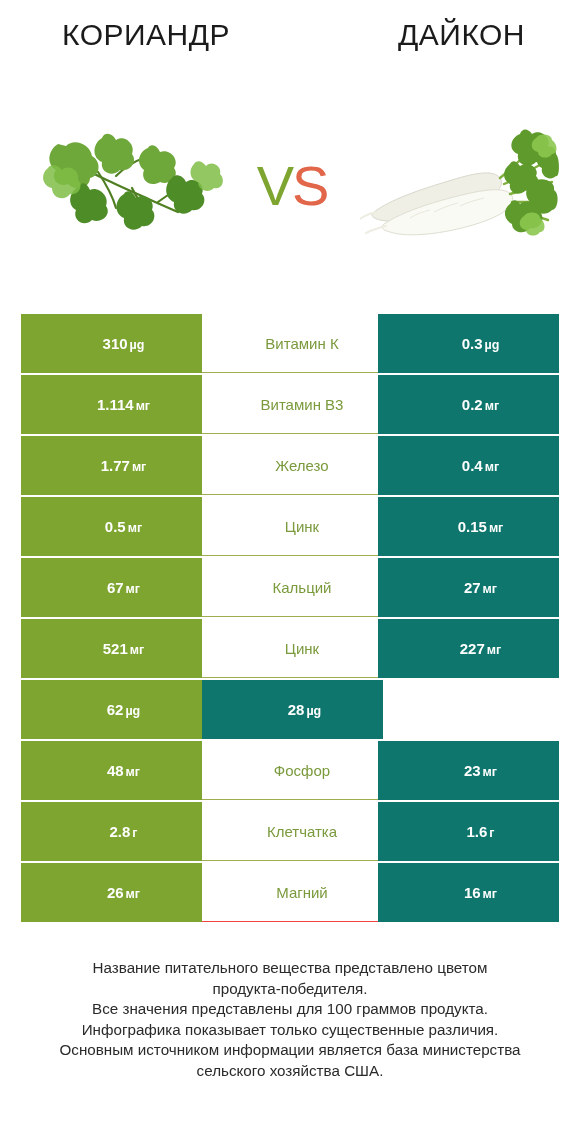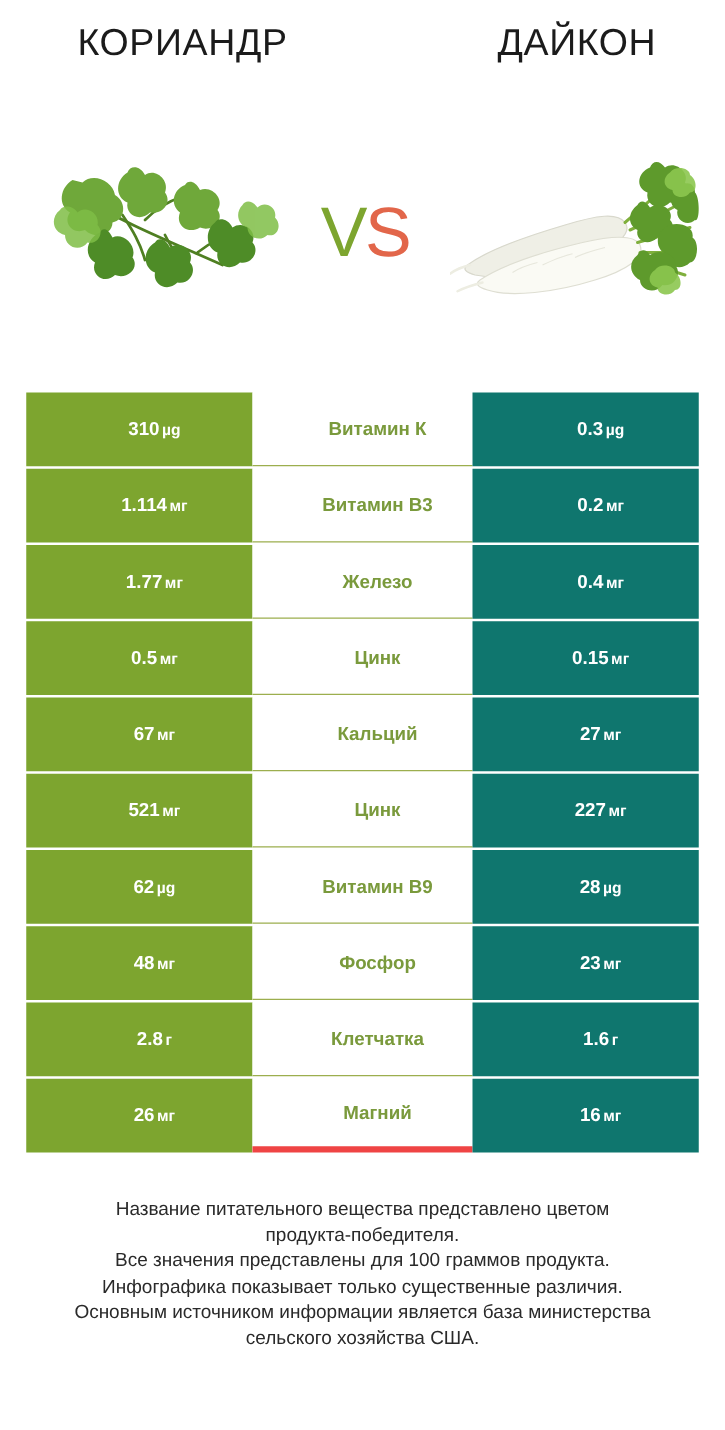--- a/index.html
+++ b/index.html
@@ -95,24 +95,24 @@
   .cell-left {
     width: 181px;
     background: #7DA52F;
     color: #ffffff;
   }
   .cell-mid {
     width: 176px;
     background: #ffffff;
     color: #7A9A3C;
     border-bottom: 1px solid #9CAE4E;
-    font-weight: bold;
+    font-weight: normal;
     font-size: 15px;
   }
-  .row:last-child .cell-mid { border-bottom: 5px solid #ef4444; }
+  .row:last-child .cell-mid { border-bottom: 1px solid #ef4444; }
   .cell-right {
     width: 181px;
     background: #0f766e;
     color: #ffffff;
   }
   .val {
     font-size: 15px;
     font-weight: bold;
     white-space: nowrap;
   }
@@ -289,23 +289,20 @@
     </div>
     <div class="cell cell-right">
       <span class="val"><span>227</span><span class="unit">мг</span></span>
     </div>
   </div>
 
   <div class="row">
     <div class="cell cell-left">
       <span class="val"><span>62</span><span class="unit">µg</span></span>
     </div>
-    <div class="cell cell-mid">
-      <span>Витамин B9</span>
-    </div>
     <div class="cell cell-right">
       <span class="val"><span>28</span><span class="unit">µg</span></span>
     </div>
   </div>
 
   <div class="row">
     <div class="cell cell-left">
       <span class="val"><span>48</span><span class="unit">мг</span></span>
     </div>
     <div class="cell cell-mid">

